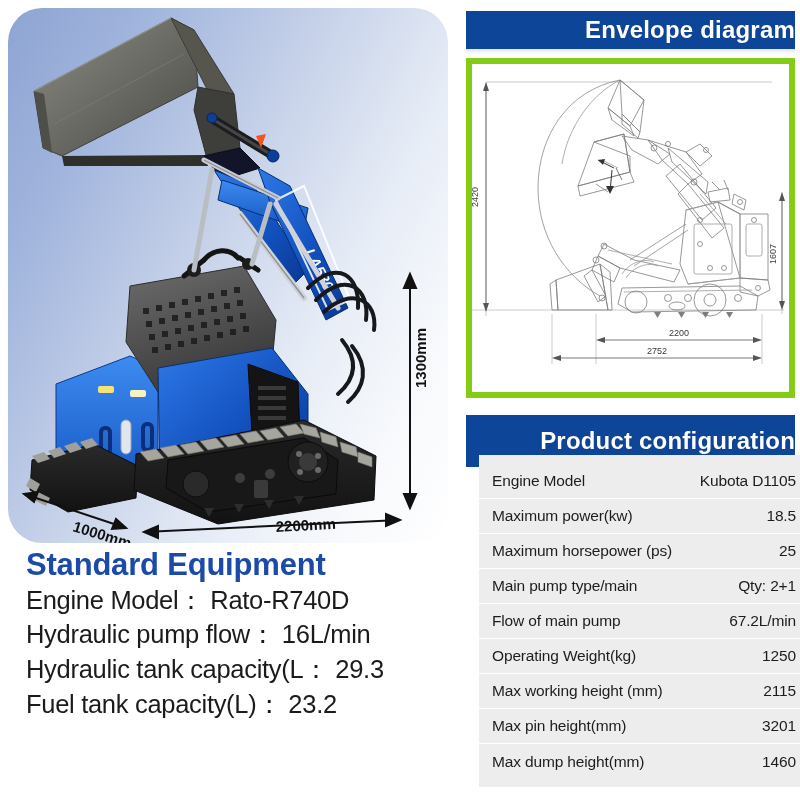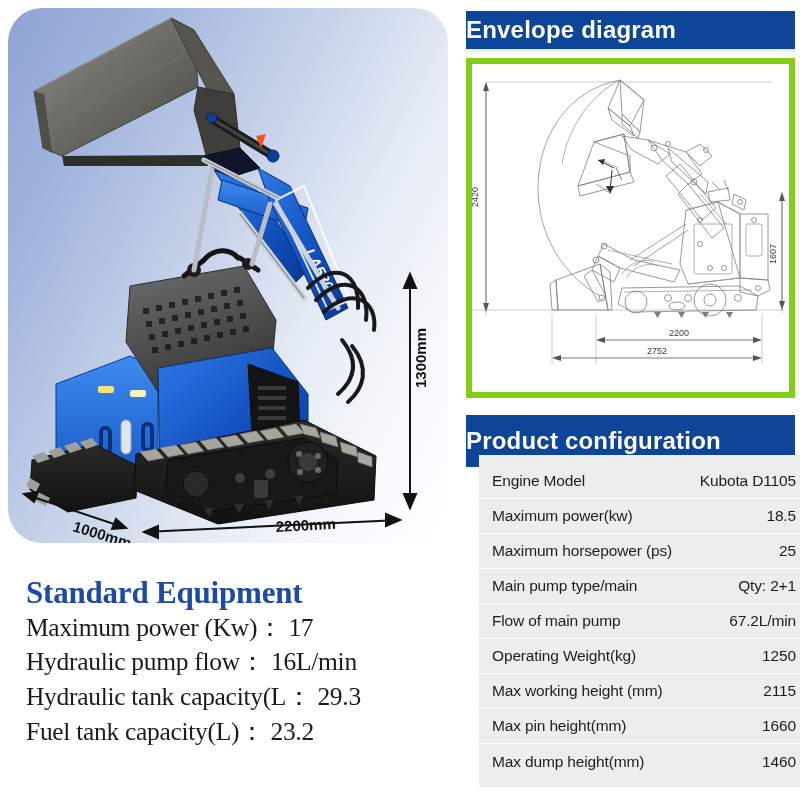--- a/index.html
+++ b/index.html
@@ -14,34 +14,34 @@
   
   .photo-panel {
     position: absolute; left: 8px; top: 8px;
     width: 440px; height: 535px;
     border-radius: 34px;
     background: linear-gradient(118deg,#8ea4d2 0%, #9fb3dc 18%, #c3cfe8 42%, #e6ecf6 66%, #f7f9fc 84%, #ffffff 100%);
     overflow: hidden;
   }
   .photo-svg { position: absolute; left: 0; top: 0; }
 
-  .std-block { position: absolute; left: 26px; top: 576px; width: 430px; font-family: Liberation Serif, serif; }
+  .std-block { position: absolute; left: 26px; top: 548px; width: 430px; }
   .std-title {
     color: #1b4aa8; font-weight: bold; font-size: 31px;
     letter-spacing: -0.2px; line-height: 1.12; white-space: nowrap;
   }
   .std-line {
     color: #1b1b1b; font-size: 25.5px; line-height: 1.36;
     white-space: nowrap; letter-spacing: -0.3px;
   }
 
   
   .bar {
     position: absolute; background: #0d4599;
-    display: flex; align-items: center; justify-content: flex-start;
+    display: flex; align-items: center; justify-content: flex-end;
   }
   .bar span {
     color: #ffffff; font-weight: bold; font-size: 24px; letter-spacing: 0.2px;
     text-shadow: 0 0 1px rgba(0,0,0,.25);
   }
   #env-bar  { left: 466px; top: 11px;  width: 329px; height: 38px; }
   #cfg-bar  { left: 466px; top: 415px; width: 329px; height: 52px; }
 
   .bar-shadow {
     position: absolute; height: 5px; left: 466px; width: 329px;
@@ -282,21 +282,21 @@
         <polygon points="402,500 396,486 408,486" fill="#111"></polygon>
       </g>
       <text x="64" y="523" fill="#111" font-family="Liberation Sans, sans-serif" font-size="15" font-weight="600" transform="rotate(17 64 523)">1000mm</text>
       <text x="268" y="524" fill="#111" font-family="Liberation Sans, sans-serif" font-size="15" font-weight="600" transform="rotate(-3 268 524)">2200mm</text>
       <text x="418" y="380" fill="#111" font-family="Liberation Sans, sans-serif" font-size="15" font-weight="600" transform="rotate(-90 418 380)">1300mm</text>
     </svg>
   </div>
 
   <div class="std-block">
     <div class="std-title">Standard Equipment</div>
-    <div class="std-line">Maximum power (Kw)： 17</div>
+    <div class="std-line">Engine Model： Rato-R740D</div>
     <div class="std-line">Hydraulic pump flow： 16L/min</div>
     <div class="std-line">Hydraulic tank capacity(L： 29.3</div>
     <div class="std-line">Fuel tank capacity(L)： 23.2</div>
   </div>
 
   <div class="bar" id="env-bar">
     <span>Envelope diagram</span>
   </div>
   <div class="bar-shadow" id="env-bar-shadow"></div>
 
@@ -454,21 +454,21 @@
     <div class="cfg-row">
       <span class="cfg-key">Operating Weight(kg)</span>
       <span class="cfg-value">1250</span>
     </div>
     <div class="cfg-row">
       <span class="cfg-key">Max working height (mm)</span>
       <span class="cfg-value">2115</span>
     </div>
     <div class="cfg-row">
       <span class="cfg-key">Max pin height(mm)</span>
-      <span class="cfg-value">1660</span>
+      <span class="cfg-value">3201</span>
     </div>
     <div class="cfg-row">
       <span class="cfg-key">Max dump height(mm)</span>
       <span class="cfg-value">1460</span>
     </div>
   </div>
 
 </div>
 
 </body></html>

